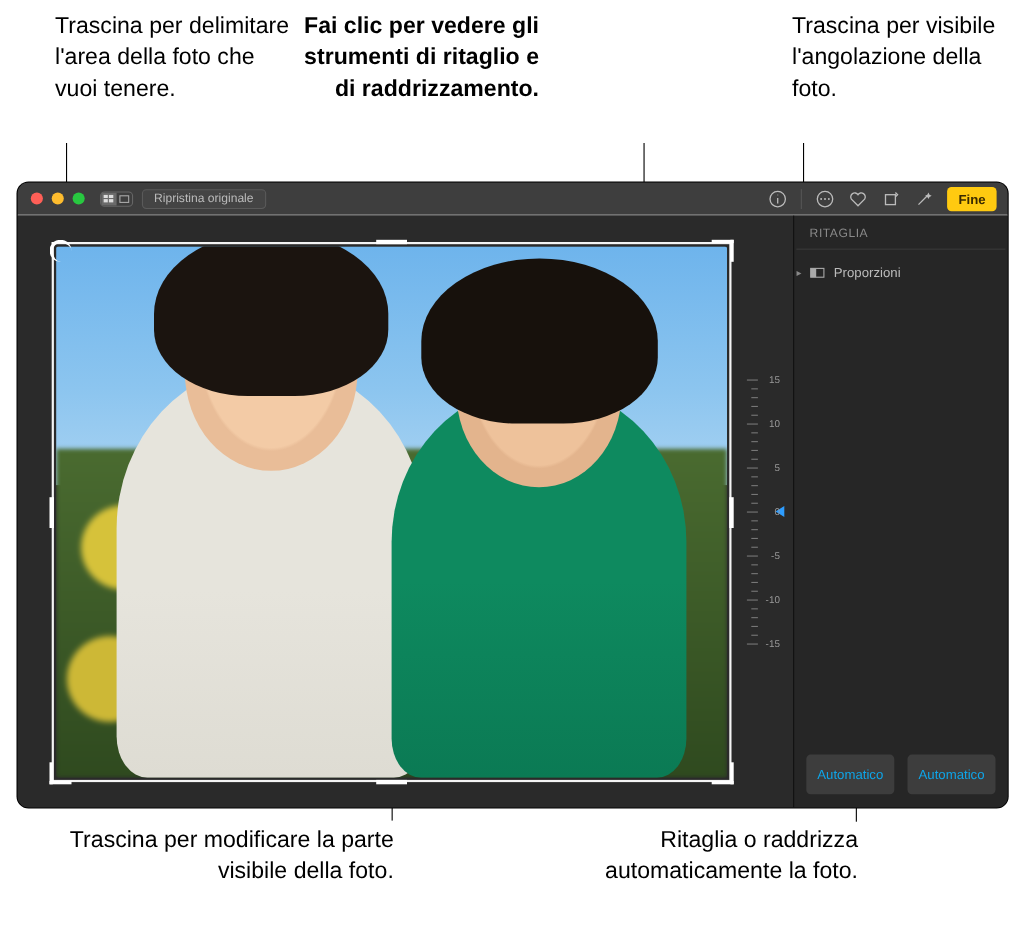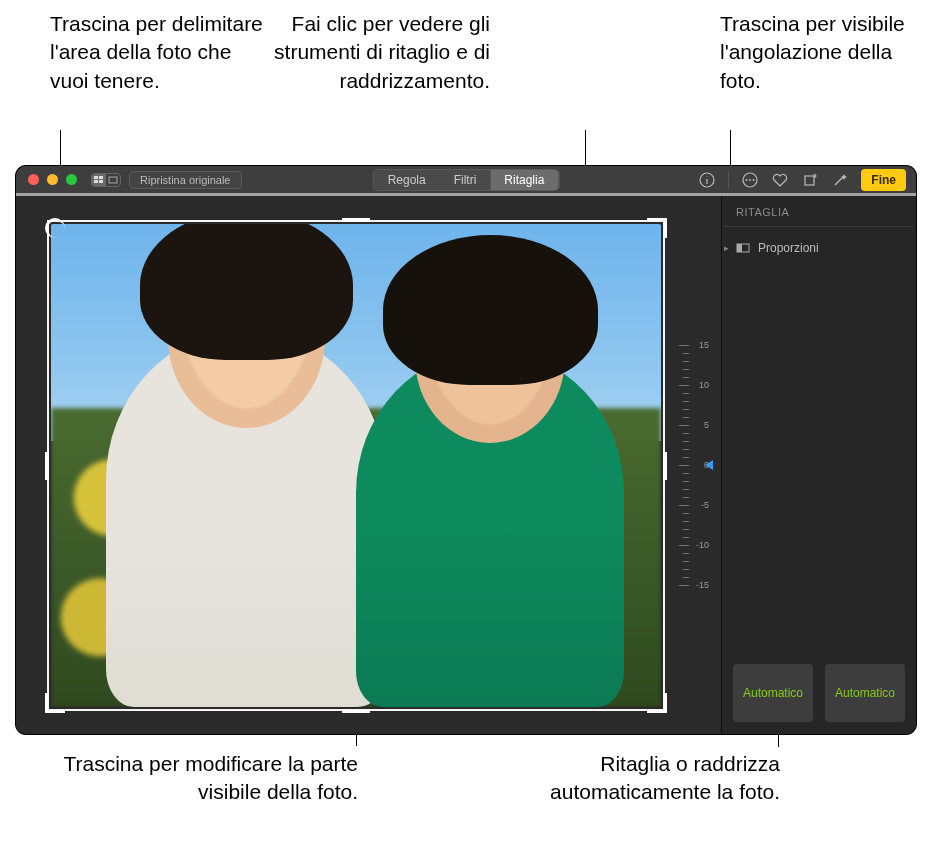--- a/index.html
+++ b/index.html
@@ -37,21 +37,21 @@
     border-radius: 10px;
     overflow: hidden;
     box-shadow: 0 0 0 1px #000;
   }
   .titlebar {
     height: 30px;
     background: #3e3e3e;
     display: flex;
     align-items: center;
     position: relative;
-    border-bottom: 3px solid #a3a3a3;
+    border-bottom: 1px solid #a3a3a3;
   }
   .traffic {
     display: flex;
     gap: 8px;
     padding-left: 12px;
   }
   .tl {
     width: 11px; height: 11px; border-radius: 50%;
   }
   .red    { background: #ff5f57; }
@@ -171,24 +171,24 @@
   .sidebar-footer {
     position: absolute;
     bottom: 12px;
     left: 0; right: 0;
     display: flex;
     justify-content: center;
     gap: 12px;
   }
   .sf-btn {
     background: #3d3d3d;
-    color: #84cc16;
+    color: #0ea5e9;
     font-size: 12px;
     border: none;
-    padding: 22px 10px;
+    padding: 11px 10px;
     border-radius: 4px;
   }
 
   
   .canvas {
     position: absolute;
     left: 35px; top: 28px;
     width: 610px; height: 483px;
   }
   .photo {
@@ -318,21 +318,21 @@
     border-bottom: 5px solid transparent;
     border-right: 8px solid #2e9dff;
   }
 </style>
 </head>
 <body>
 
 <div class="callout left" style="left:50px; top:10px; width:220px;">Trascina per delimitare l'area della foto che vuoi tenere.</div>
 <div class="lead" style="left:60px; top:130px; width:1px; height:70px;"></div>
 
-<div class="callout right" style="left:260px; top:10px; width:230px;">Fai clic per vedere gli strumenti di ritaglio e di raddrizzamento.</div>
+<div class="callout right" style="left:260px; top:10px; width:230px;font-weight:bold;">Fai clic per vedere gli strumenti di ritaglio e di raddrizzamento.</div>
 <div class="lead" style="left:585px; top:130px; width:1px; height:40px;"></div>
 
 <div class="callout left" style="left:720px; top:10px; width:200px;">Trascina per visibile l'angolazione della foto.</div>
 <div class="lead" style="left:730px; top:130px; width:1px; height:330px;"></div>
 <div class="lead" style="left:714px; top:460px; width:17px; height:1px;"></div>
 
 <div class="callout right" style="left:58px; top:750px; width:300px;">Trascina per modificare la parte visibile della foto.</div>
 <div class="lead" style="left:356px; top:680px; width:1px; height:66px;"></div>
 
 <div class="callout right" style="left:440px; top:750px; width:340px;">Ritaglia o raddrizza automaticamente la foto.</div>
@@ -358,25 +358,20 @@
       </span>
       <span>
         <svg viewBox="0 0 10 8">
             <rect x="1" y="1" width="8" height="6" fill="none" stroke="#aaa"></rect>
           </svg>
       </span>
     </div>
 
     <div class="restore-btn">Ripristina originale</div>
 
-    <div class="seg">
-      <button>Regola</button>
-      <button>Filtri</button>
-      <button class="active">Ritaglia</button>
-    </div>
 
     <div class="right-tools">
       <div class="tool-ic">
         <svg viewBox="0 0 18 18">
             <circle cx="9" cy="9" r="7"></circle>
             <line x1="9" y1="5" x2="9" y2="5.5"></line>
             <line x1="9" y1="8" x2="9" y2="13"></line>
           </svg>
       </div>
       <div style="width:1px;height:18px;background:#555;"></div>

